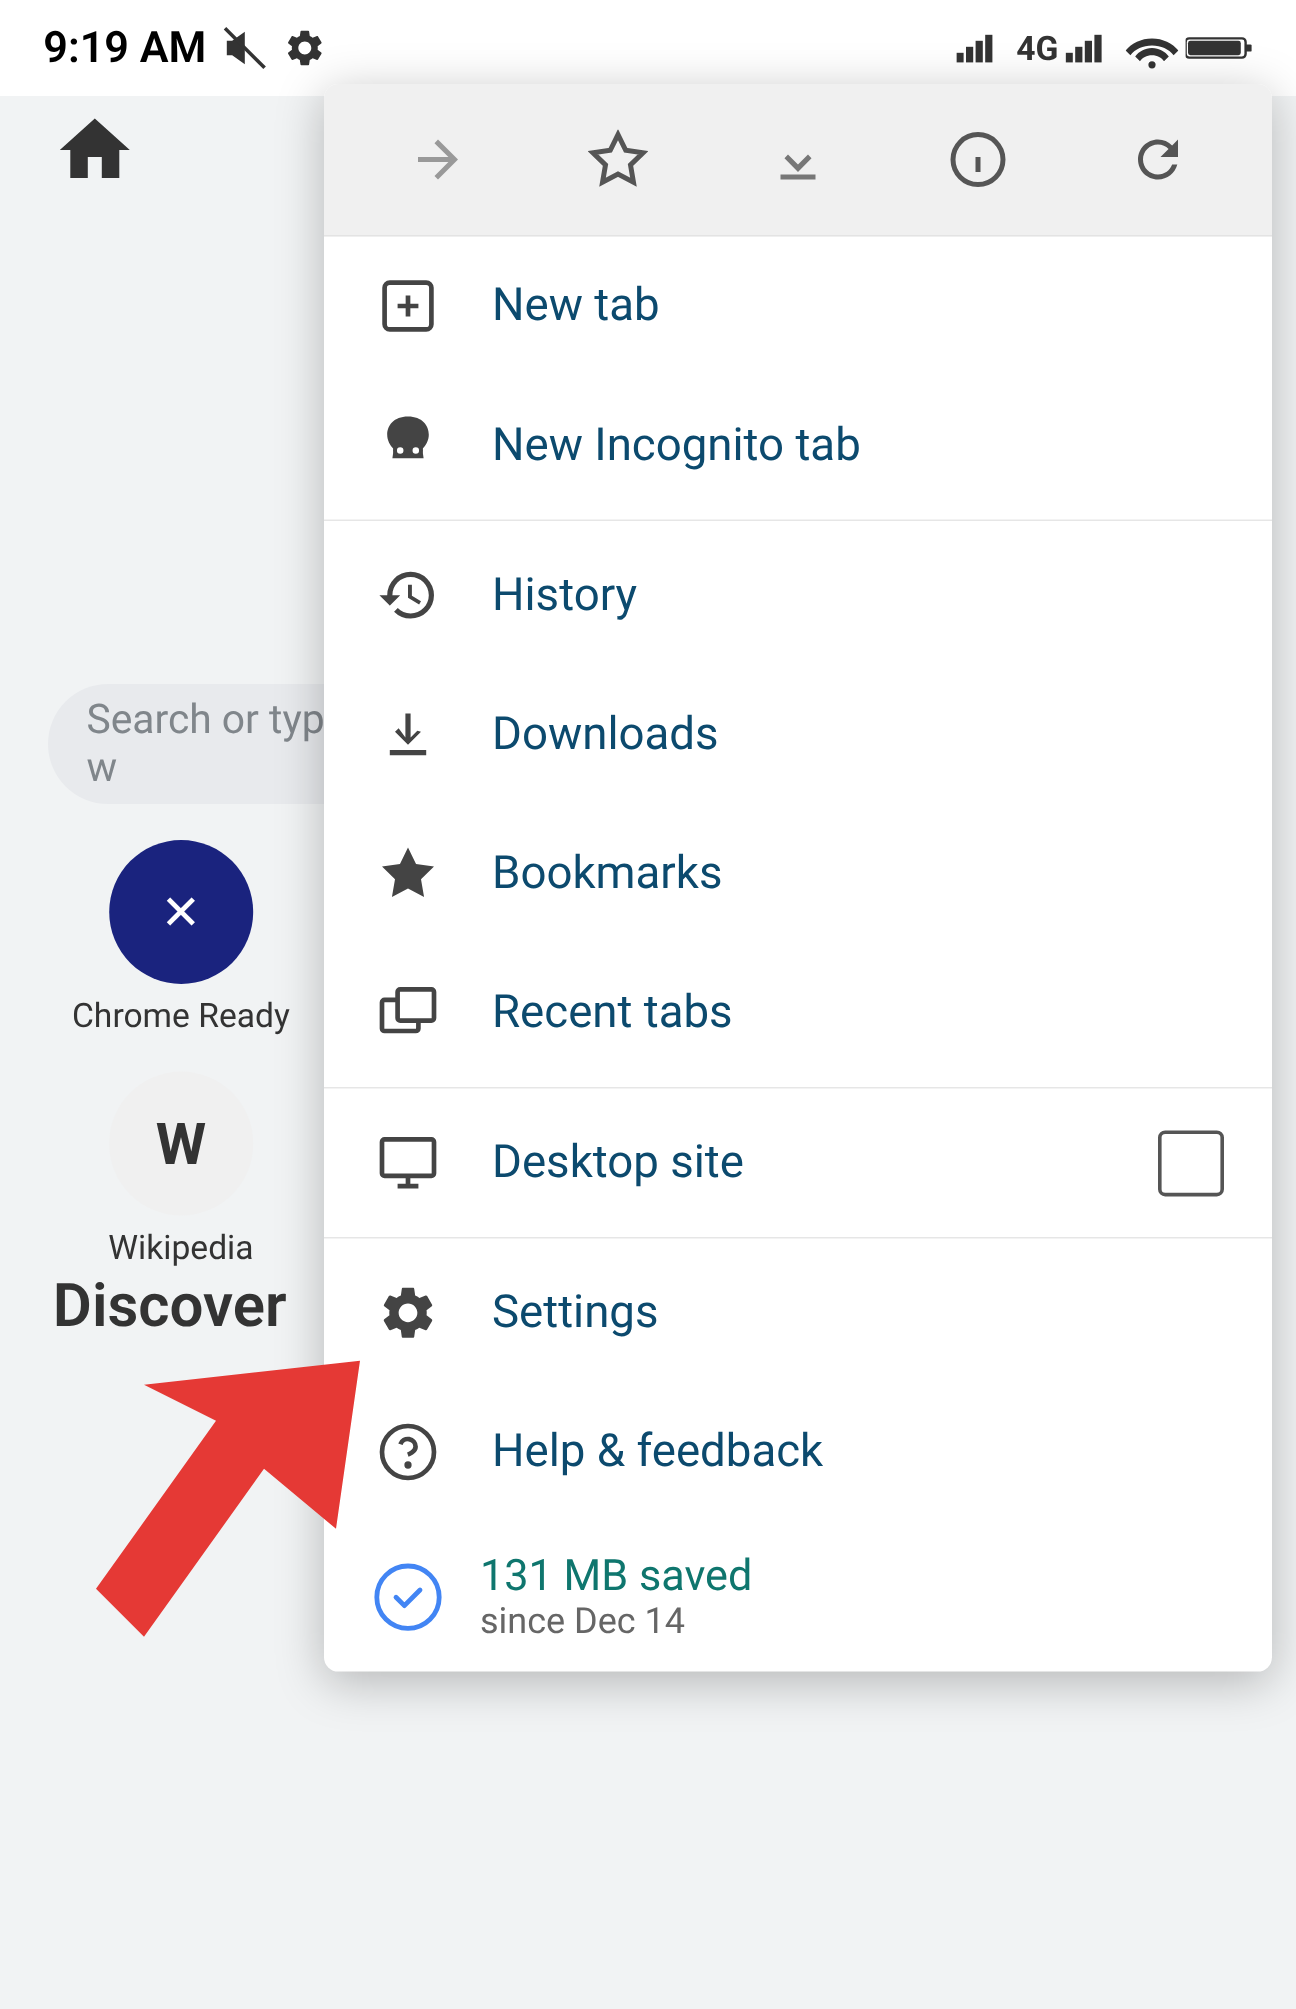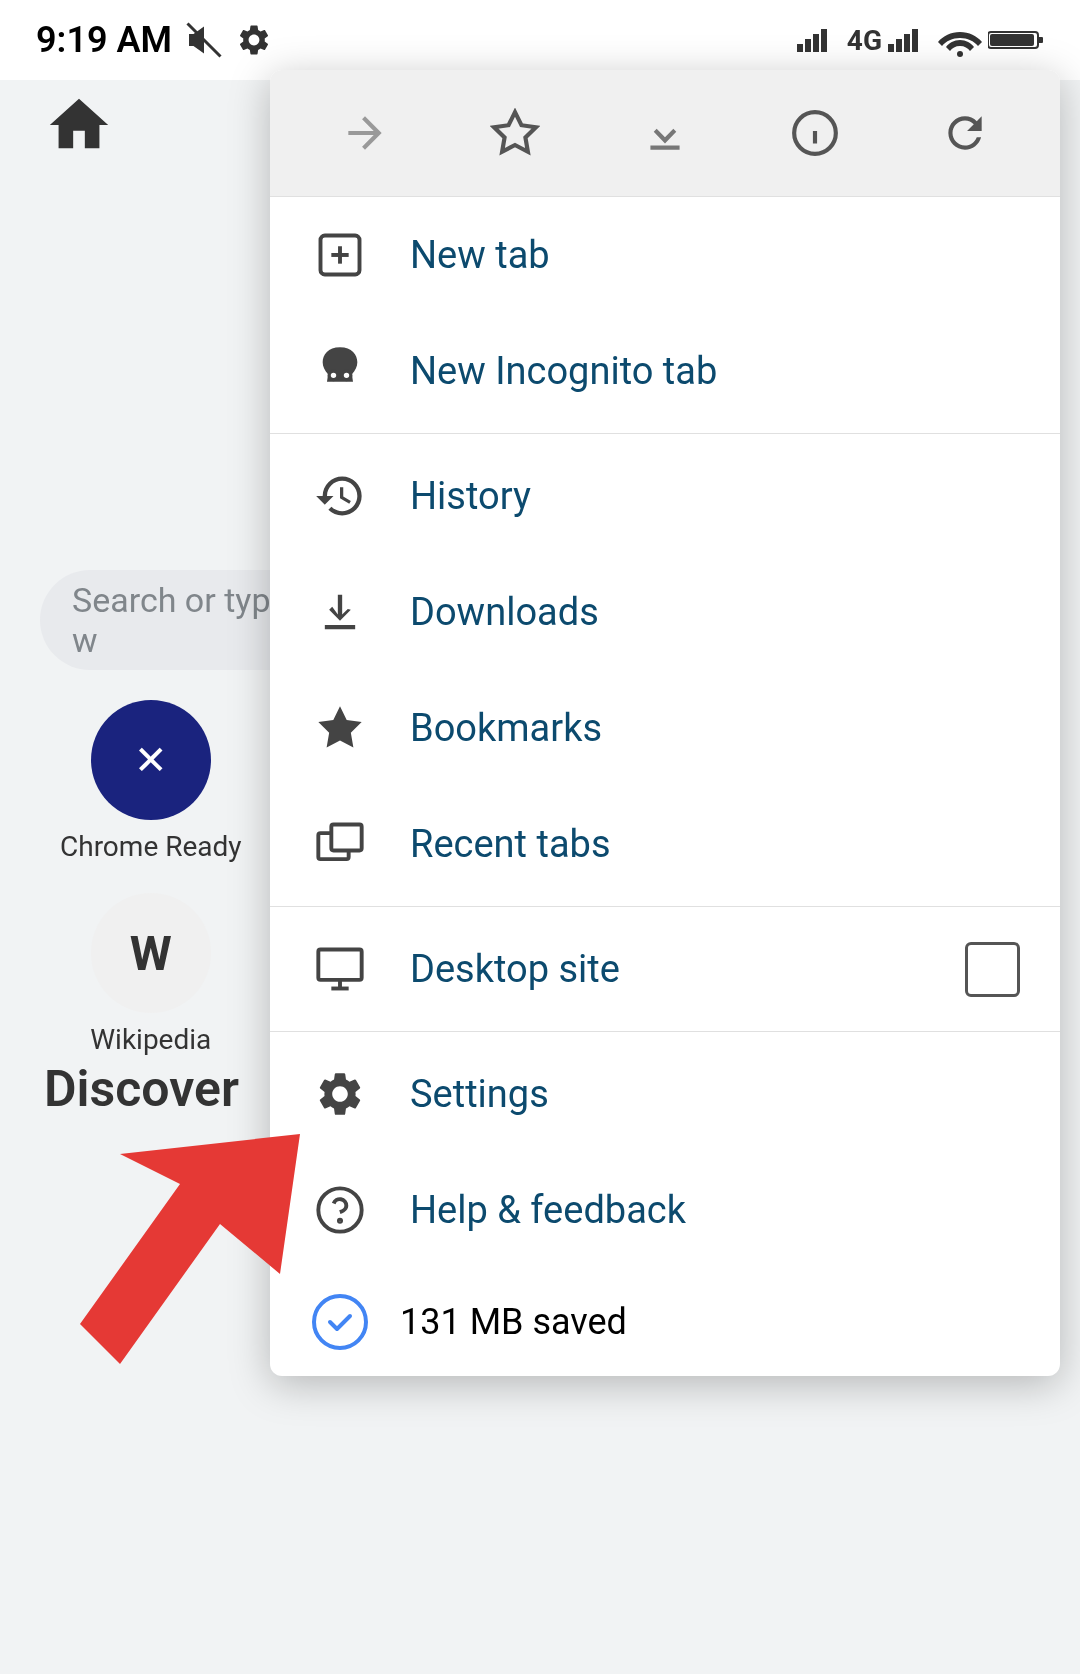--- a/index.html
+++ b/index.html
@@ -230,21 +230,21 @@
       flex-shrink: 0;
     }
 
     .saved-text-block {
       display: flex;
       flex-direction: column;
     }
 
     .saved-main {
       font-size: 36px;
-      color: #000000;
+      color: #0f766e;
     }
 
     .saved-sub {
       font-size: 30px;
       color: #666;
     }
 
     
     .red-arrow {
       position: absolute;
@@ -468,16 +468,17 @@
     <span class="menu-item-label">Help &amp; feedback</span>
   </div>
 
   <div class="saved-info">
     <svg class="saved-icon" viewBox="0 0 60 60">
       <circle cx="30" cy="30" r="26" fill="none" stroke="#4285f4" stroke-width="4"></circle>
       <path d="M20 30 L27 37 L40 24" stroke="#4285f4" stroke-width="4" fill="none" stroke-linecap="round" stroke-linejoin="round"></path>
     </svg>
     <div class="saved-text-block">
       <span class="saved-main">131 MB saved</span>
+      <span class="saved-sub">since Dec 14</span>
     </div>
   </div>
 
 </div>
 
 </body></html>

